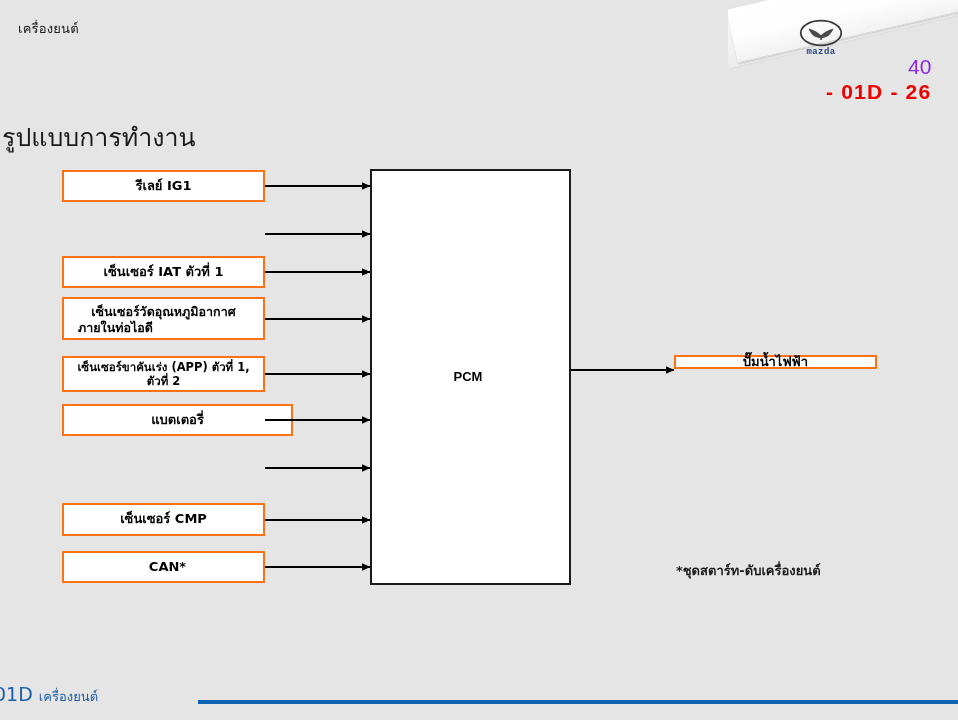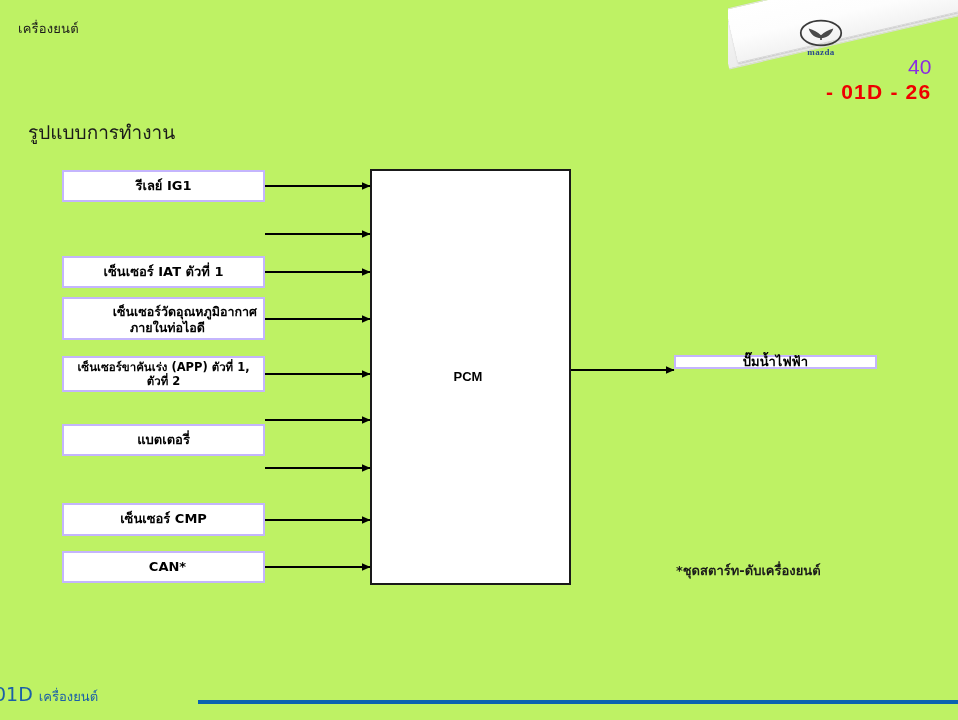--- a/index.html
+++ b/index.html
@@ -13,21 +13,21 @@
     font-family: "DejaVu Sans", "Liberation Sans", sans-serif;
     overflow: hidden;
     position: relative;
   }
 
   .page {
     position: absolute;
     left: 0; top: 0;
     width: 958px;
     height: 720px;
-    background: #bef264;
+    background: #e5e5e5;
   }
 
   
   .header-title {
     position: absolute;
     left: 18px;
     top: 18px;
     font-size: 13px;
     color: #1a1a1a;
     letter-spacing: 0.2px;
@@ -80,21 +80,21 @@
     margin: 0 auto;
     display: block;
   }
   .mazda-word {
     display: block;
     margin-top: -1px;
     font-size: 9px;
     font-weight: bold;
     letter-spacing: 0.4px;
     color: #2a4b8d;
-    font-family: Liberation Serif, serif;
+    font-family: Liberation Mono, monospace;
   }
 
   .page-num-top {
     position: absolute;
     left: 908px;
     top: 55px;
     font-size: 21px;
     color: #8a2be2;
     font-family: "Liberation Sans", sans-serif;
   }
@@ -106,40 +106,40 @@
     font-weight: bold;
     color: #ee0000;
     font-family: "Liberation Sans", sans-serif;
     letter-spacing: 1.2px;
     white-space: nowrap;
   }
 
   
   .section-title {
     position: absolute;
-    left: 28px;
+    left: 2px;
     top: 117px;
-    font-size: 19px;
+    font-size: 25px;
     color: #1a1a1a;
     white-space: nowrap;
   }
 
   
   .diagram {
     position: absolute;
     left: 0;
     top: 0;
     width: 958px;
     height: 720px;
   }
 
   .node {
     position: absolute;
     box-sizing: border-box;
-    border: 2px solid #c4b5fd;
+    border: 2px solid #f97316;
     background: #ffffff;
     display: flex;
     align-items: center;
     justify-content: center;
     text-align: center;
     font-size: 13px;
     font-weight: bold;
     color: #000000;
     line-height: 1.25;
     padding: 0 4px;
@@ -149,22 +149,22 @@
     padding: 0 12px;
   }
   .node.two-line {
     font-size: 12.5px;
     line-height: 1.3;
     padding: 0 6px;
     display: block;
     padding-top: 5px;
   }
   .node.two-line .ln { display: block; }
-  .node.two-line .ln.l1 { text-align: right; }
-  .node.two-line .ln.l2 { text-align: center; padding-left: 8px; }
+  .node.two-line .ln.l1 { text-align: center; }
+  .node.two-line .ln.l2 { text-align: left; padding-left: 8px; }
 
   .pcm-box {
     position: absolute;
     box-sizing: border-box;
     border: 2px solid #1a1a1a;
     background: #ffffff;
   }
   .pcm-label {
     position: absolute;
     font-size: 13px;
@@ -245,21 +245,21 @@
     <div class="node" style="left: 62px; top: 256px; width: 203px; height: 32px;">
       <span>เซ็นเซอร์ IAT ตัวที่ 1</span>
     </div>
     <div class="node two-line" style="left: 62px; top: 297px; width: 203px; height: 43px;">
       <span class="ln l1">เซ็นเซอร์วัดอุณหภูมิอากาศ</span>
       <span class="ln l2">ภายในท่อไอดี</span>
     </div>
     <div class="node tight" style="left: 62px; top: 356px; width: 203px; height: 36px;">
       <span>เซ็นเซอร์ขาคันเร่ง (APP) ตัวที่ 1, ตัวที่ 2</span>
     </div>
-    <div class="node" style="left: 62px; top: 424px; width: 203px; height: 32px;">
+    <div class="node" style="left: 62px; top: 404px; width: 231px; height: 32px;">
       <span>แบตเตอรี่</span>
     </div>
     <div class="node" style="left: 62px; top: 503px; width: 203px; height: 33px;">
       <span>เซ็นเซอร์ CMP</span>
     </div>
     <div class="node" style="left: 62px; top: 551px; width: 203px; height: 32px; padding-left: 12px;">
       <span>CAN*</span>
     </div>
 
     <div class="pcm-box" style="left: 370px; top: 169px; width: 201px; height: 416px;"></div>

